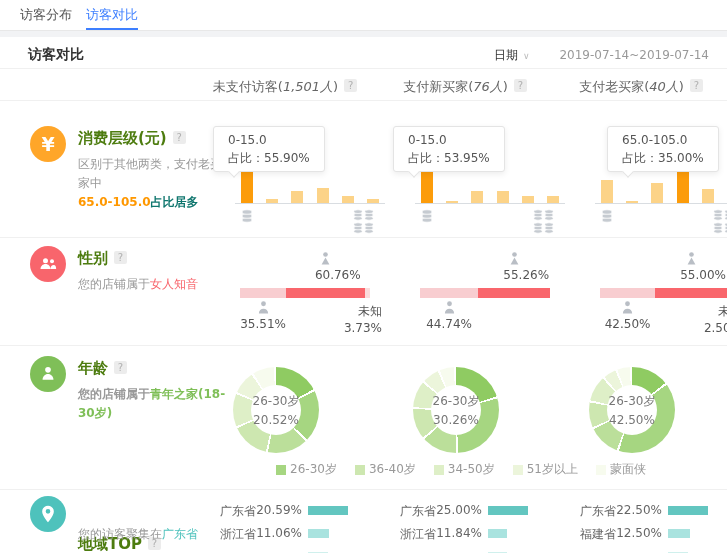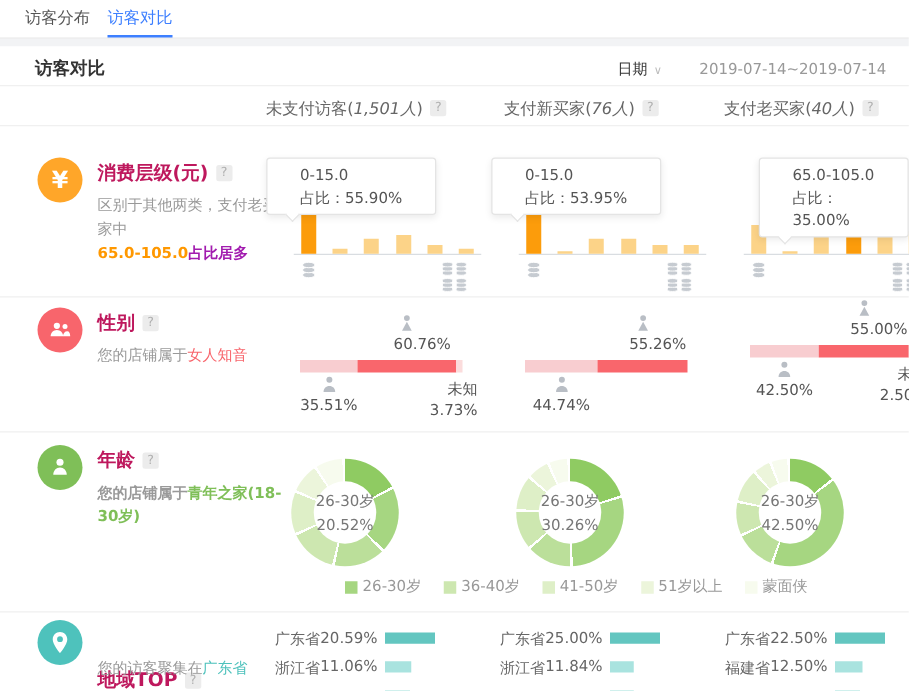--- a/index.html
+++ b/index.html
@@ -20,35 +20,35 @@
   
   .col-head { position:absolute; top:78px; height:20px; text-align:center; font-size:13px; color:#666; }
   .col-head i { font-style:italic; }
   #colhead-divider { position:absolute; left:0; top:100px; width:727px; height:1px; background:#f0f0f0; }
   .divider { position:absolute; left:0; width:727px; height:1px; background:#f0f0f0; }
   
   .row-icon { position:absolute; left:30px; width:36px; height:36px; border-radius:50%;
     color:#fff; text-align:center; display:flex; align-items:center; justify-content:center; }
   .row-icon svg { fill:#fff; }
   .yen-glyph { font-size:19px; font-weight:bold; line-height:36px; }
-  .row-title { position:absolute; left:78px; font-size:15px; font-weight:bold; color:#be185d; }
+  .row-title { position:absolute; left:78px; font-size:15px; font-weight:bold; color:#4d7c0f; }
   .help { display:inline-block; width:13px; height:13px; margin-left:6px; background:#ececec;
     color:#b0b0b0; border-radius:2px; font-size:10px; line-height:13px; text-align:center;
     font-weight:normal; vertical-align:2px; cursor:pointer; }
   .help::after { content:"?"; }
   .row-desc { position:absolute; left:78px; font-size:12px; color:#999; line-height:19px; width:150px; }
   .hl-orange { color:#ff9800; font-weight:bold; }
-  .hl-suffix { color:#a21caf; font-weight:bold; }
+  .hl-suffix { color:#0f766e; font-weight:bold; }
   .hl-red { color:#f8656c; }
   .hl-green { color:#7fbf58; }
   .hl-teal { color:#4ec2bc; }
   
   .cell { position:absolute; }
   .tooltip { position:absolute; background:#fff; border:1px solid #e4e4e4; border-radius:3px;
-    box-shadow:0 2px 6px rgba(0,0,0,.08); padding:4px 26px; font-size:12px; color:#555; line-height:18px; z-index:3; }
+    box-shadow:0 2px 6px rgba(0,0,0,.08); padding:4px 14px; font-size:12px; color:#555; line-height:18px; z-index:3; }
   .tooltip .tt-caret { position:absolute; left:16px; bottom:-5px; width:8px; height:8px; background:#fff;
     border-right:1px solid #e4e4e4; border-bottom:1px solid #e4e4e4; transform:rotate(45deg); }
   .bars-area { position:absolute; left:40px; top:40px; width:150px; height:64px;
     border-bottom:1px solid #d9dde1; display:flex; align-items:flex-end;
     justify-content:space-between; padding:0 6px; }
   .bar { width:12px; background:#fcd388; }
   .bar.hl { background:#fc9c0b; }
   .coins { position:absolute; top:109px; }
   .coins svg { display:block; }
   .coin-grid { display:grid; grid-template-columns:10px 10px; grid-gap:1px; }
@@ -330,21 +330,21 @@
               <path d="M10 8.5 L4.8 18 H15.2 Z"></path>
             </g>
           </svg></span><div class="g-label">55.26%</div></div>
       <div class="g-below" style="left: 39.081px;"><span><svg viewBox="0 0 20 20" width="15" height="15">
             <g fill="#b9bec5">
               <circle cx="10" cy="5" r="3.2"></circle>
               <path d="M3.8 18c0-3.8 2.7-6.2 6.2-6.2s6.2 2.4 6.2 6.2z"></path>
             </g>
           </svg></span><div class="g-label">44.74%</div></div>
     </div>
-    <div class="cell" style="left: 555px; top: 225px; width: 172px; height: 108px;">
+    <div class="cell" style="left: 555px; top: 237px; width: 172px; height: 108px;">
       <div class="g-bar">
         <div class="g-seg-m" style="width: 55.25px;"></div>
         <div class="g-seg-f" style="width: 71.5px;"></div>
         <div class="g-seg-u" style="width: 3.25px;"></div>
       </div>
       <div class="g-above" style="left: 101px; top: 14px;"><span><svg viewBox="0 0 20 20" width="15" height="15">
             <g fill="#b9bec5">
               <circle cx="10" cy="4.6" r="3.1"></circle>
               <path d="M10 8.5 L4.8 18 H15.2 Z"></path>
             </g>
@@ -407,21 +407,21 @@
     <div class="legend-item">
       <span class="legend-sq" style="background: rgb(166, 214, 129);"></span>
       <span>26-30岁</span>
     </div>
     <div class="legend-item">
       <span class="legend-sq" style="background: rgb(205, 231, 176);"></span>
       <span>36-40岁</span>
     </div>
     <div class="legend-item">
       <span class="legend-sq" style="background: rgb(222, 239, 199);"></span>
-      <span>41-50岁</span>
+      <span>34-50岁</span>
     </div>
     <div class="legend-item">
       <span class="legend-sq" style="background: rgb(236, 245, 219);"></span>
       <span>51岁以上</span>
     </div>
     <div class="legend-item">
       <span class="legend-sq" style="background: rgb(247, 251, 238);"></span>
       <span>蒙面侠</span>
     </div>
   </div>

